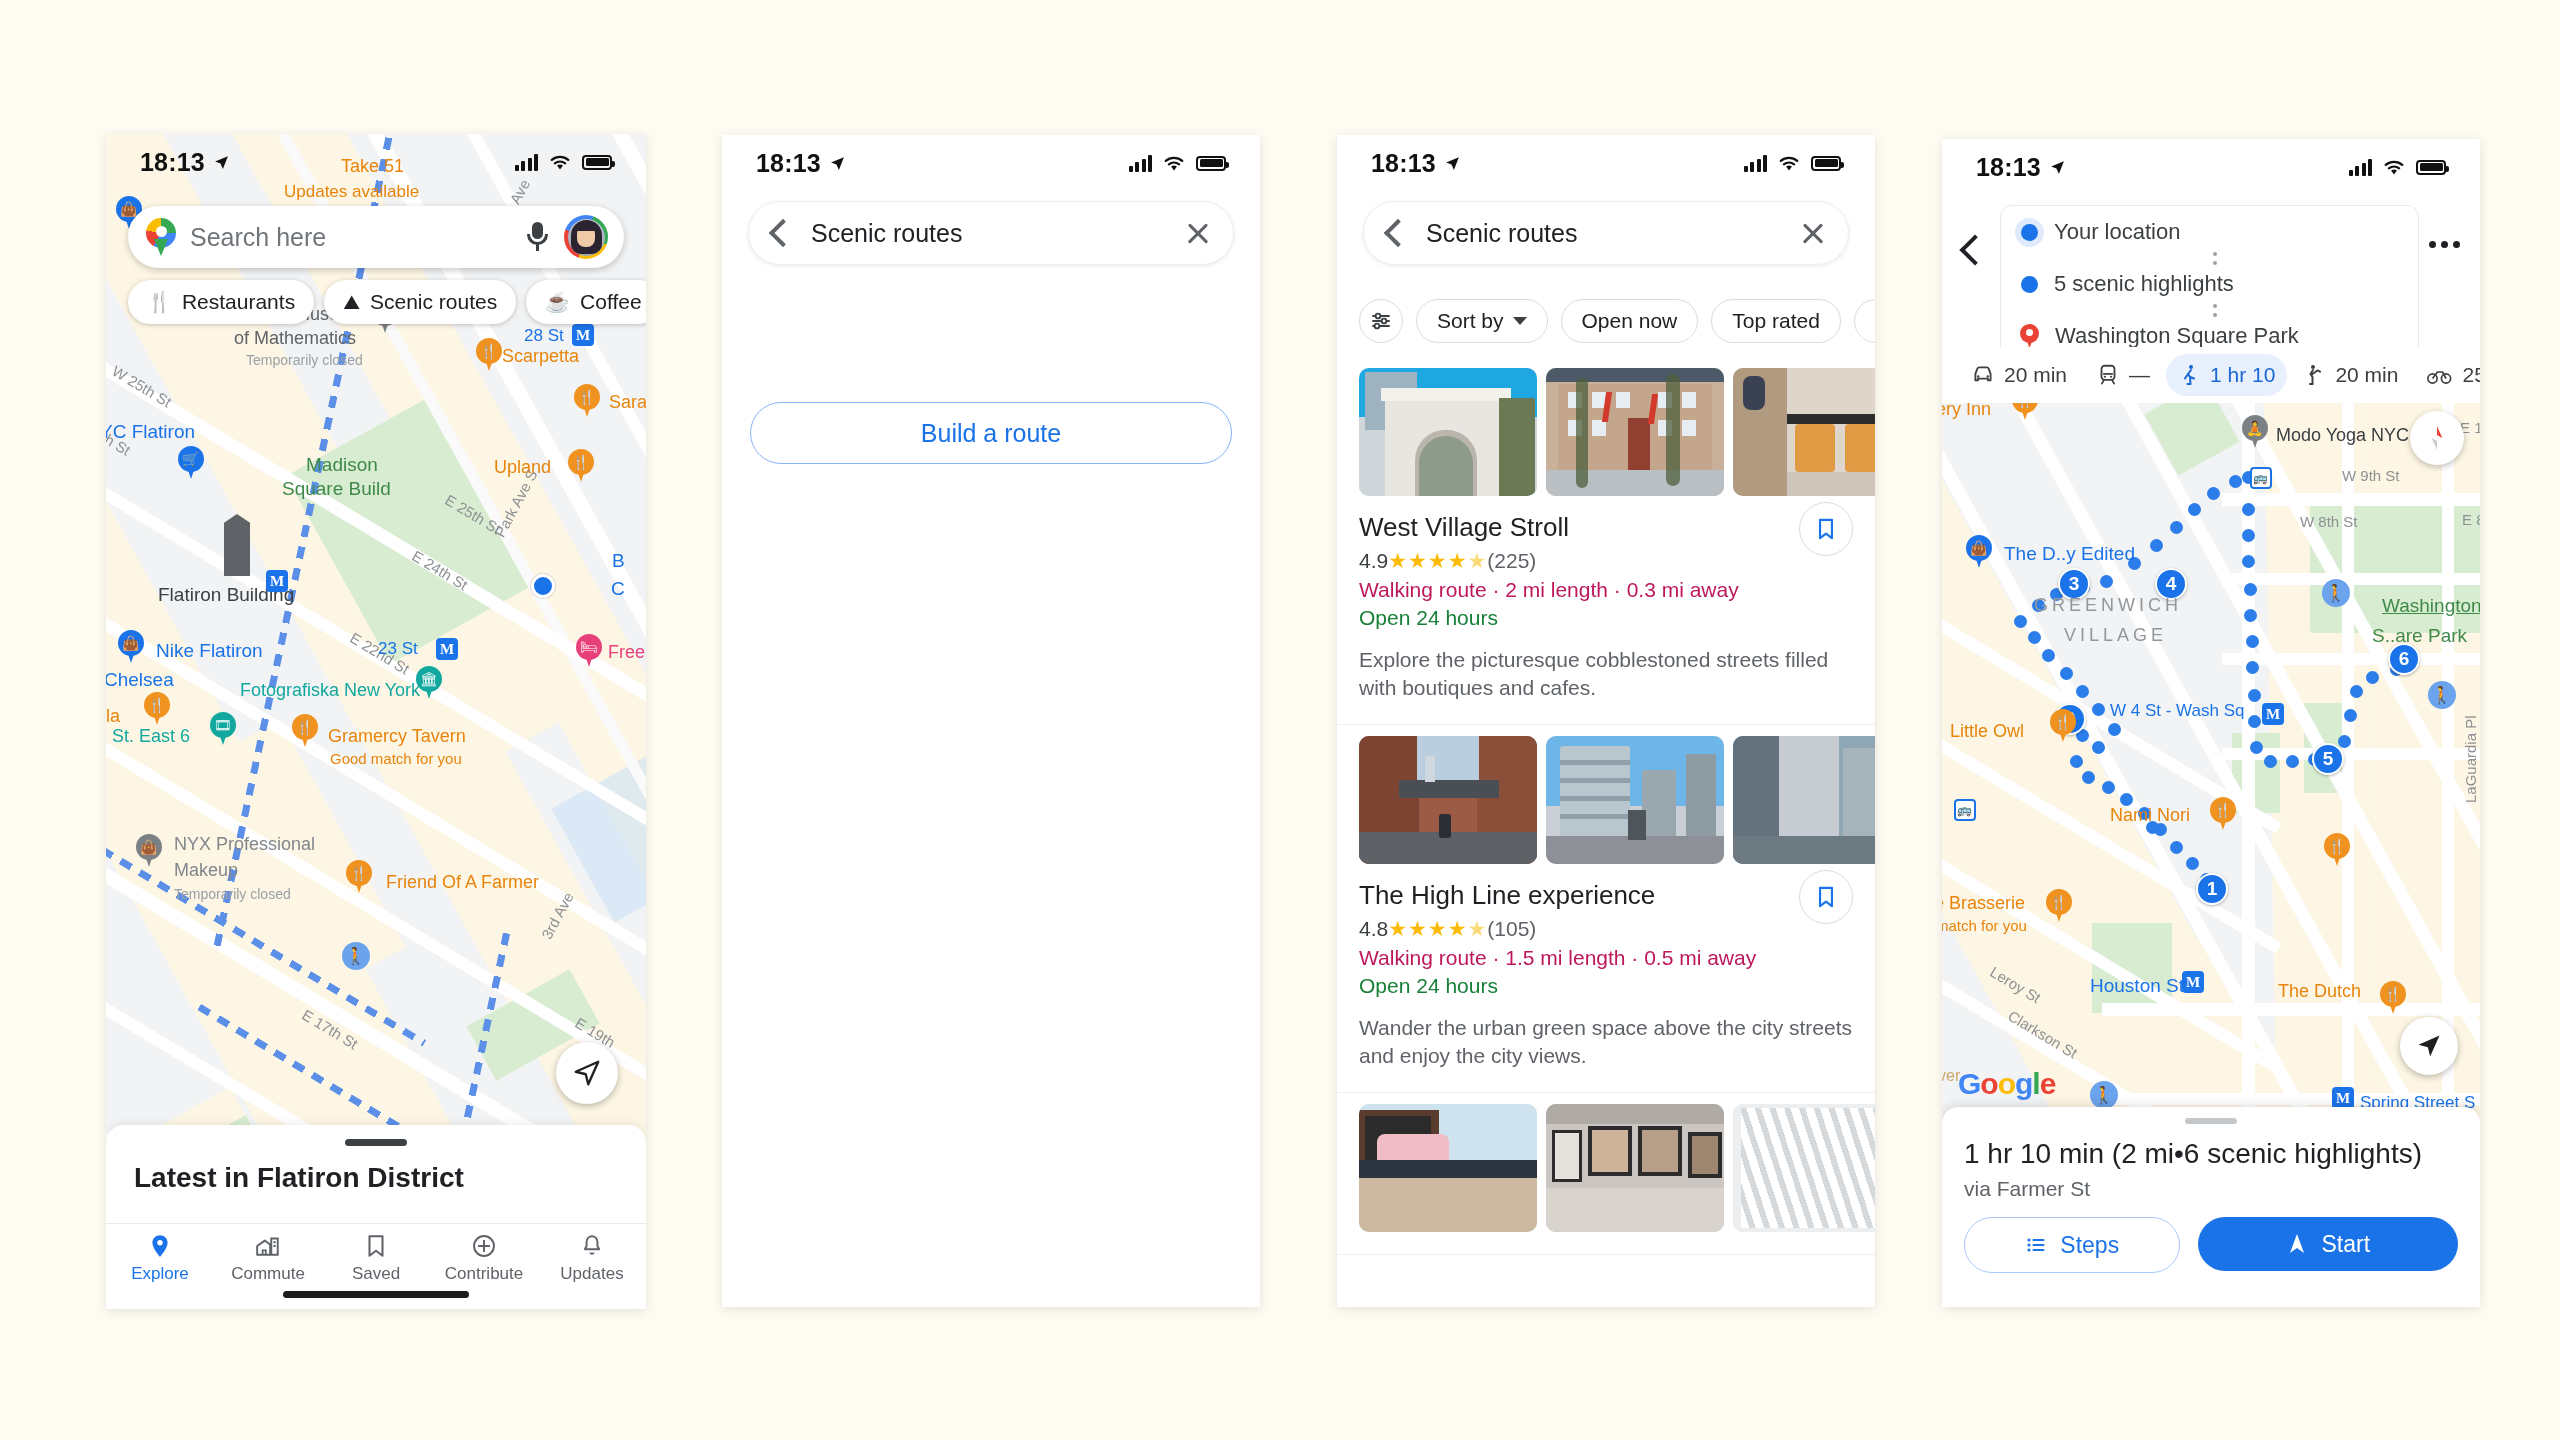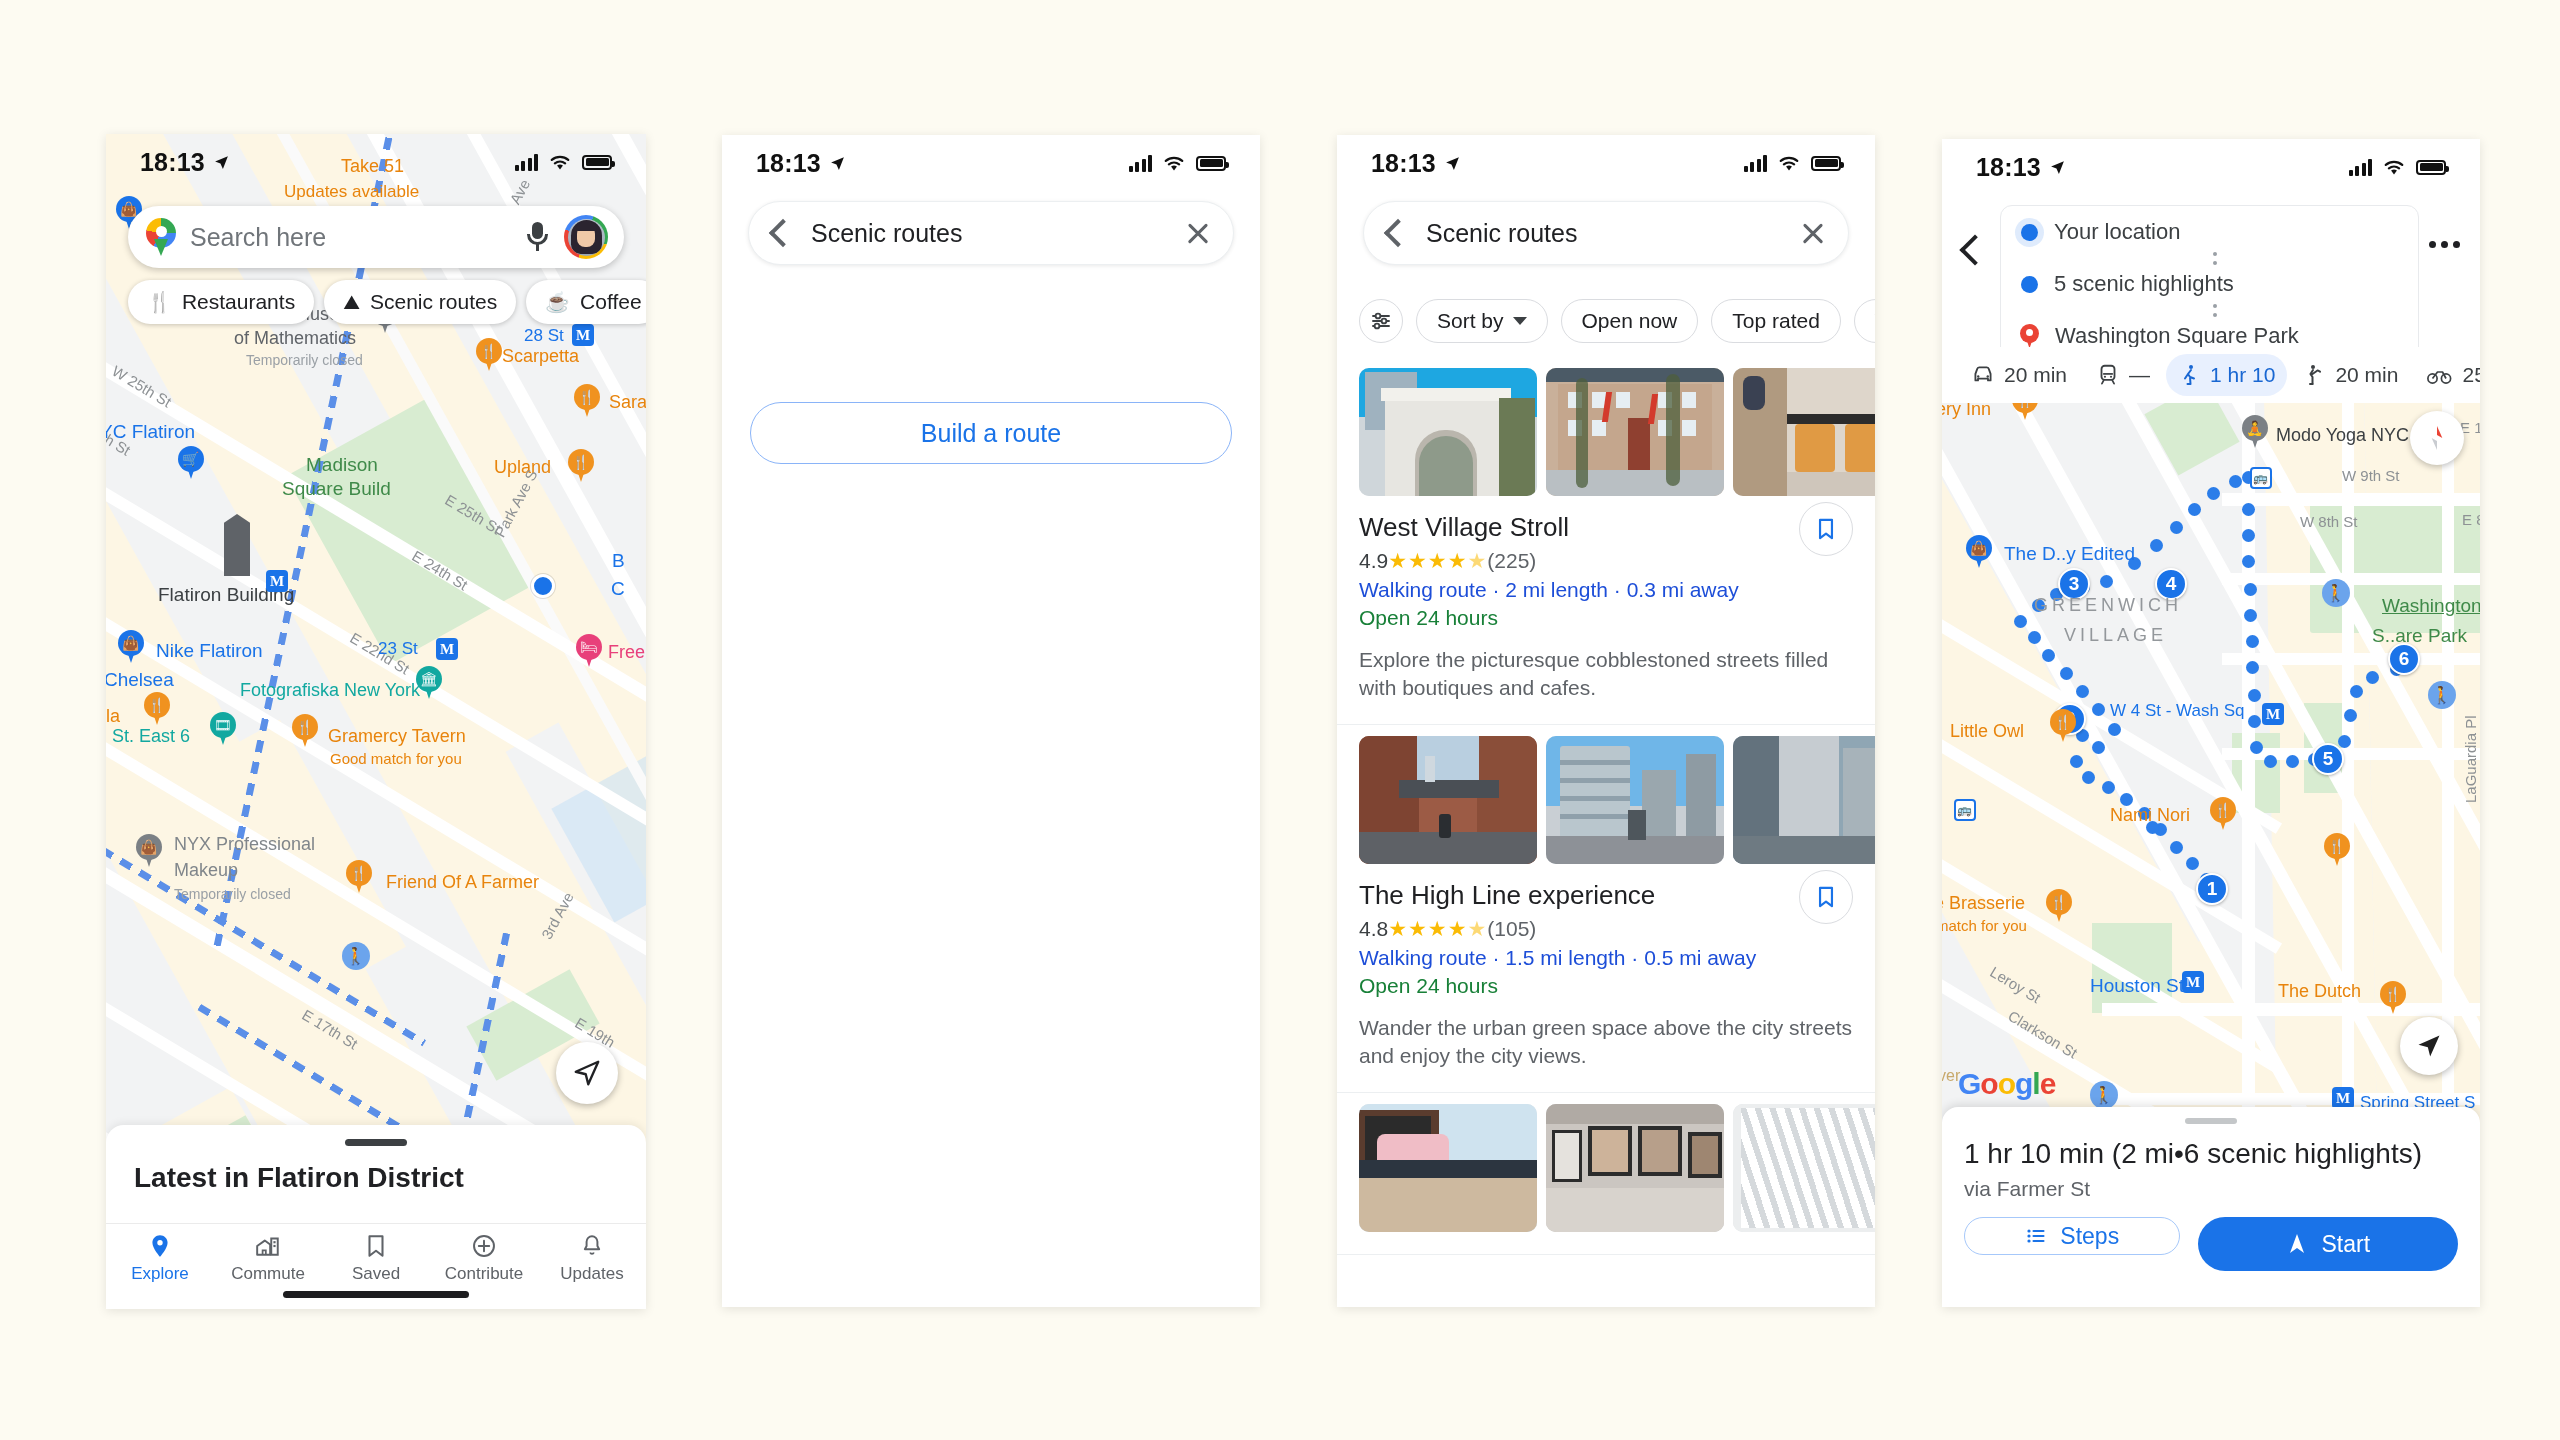--- a/index.html
+++ b/index.html
@@ -213,21 +213,21 @@
 
   .results { position: absolute; left: 0; top: 222px; width: 100%; bottom: 0; overflow: hidden; }
   .rescard { position: relative; padding: 0 0 22px 0; border-bottom: 1px solid #eceff1; }
   .photostrip { display: flex; gap: 9px; padding: 11px 0 0 22px; }
   .photo { width: 178px; height: 128px; border-radius: 10px; flex: 0 0 auto; overflow: hidden;
            position: relative; background:#dfe3e6; }
   .res-body { padding: 16px 22px 0 22px; position: relative; }
   .res-title { font-size: 26px; color: #202124; margin-bottom: 6px; }
   .res-rating { font-size: 21px; color: #3c4043; display: flex; align-items: center; }
   .stars { color: #fabb05; font-size: 21px; letter-spacing: 1px; }
-  .res-meta { font-size: 21px; color: #1d4ed8; margin-top: 5px; }
+  .res-meta { font-size: 21px; color: #be185d; margin-top: 5px; }
   .res-open { font-size: 21px; color: #188038; margin-top: 4px; }
   .res-desc { font-size: 21px; color: #5f6368; margin-top: 16px; line-height: 1.33; }
   .bookmark-btn {
     position: absolute; right: 22px; top: 6px; width: 54px; height: 54px; border-radius: 50%;
     border: 1px solid #dadce0; display: flex; align-items: center; justify-content: center; background:#fff;
   }
 
   
   .routehead { position: absolute; left: 0; top: 56px; width: 100%; z-index: 22;
                background: #fff; padding: 10px 18px 0 18px; }
@@ -261,21 +261,21 @@
   .mode.sel { background: #e8f0fe; color: #1967d2; }
   .mode svg { flex: 0 0 auto; }
 
   .sheet4 { position: absolute; left: 0; bottom: 0; width: 100%; height: 200px;
             background: #fff; border-radius: 16px 16px 0 0; z-index: 30;
             box-shadow: 0 -2px 10px rgba(0,0,0,.12); padding: 0 22px; }
   .grab4 { width: 52px; height: 6px; border-radius: 4px; background: #c4c7c9; margin: 11px auto 0; }
   .sum-title { font-size: 28px; color: #202124; margin-top: 14px; }
   .sum-sub { font-size: 21px; color: #5f6368; margin-top: 7px; }
   .btnrow4 { display: flex; gap: 18px; margin-top: 16px; }
-  .btn-steps { flex: 1; height: 38px; border: 1.4px solid #a6c8fa; border-radius: 30px;
+  .btn-steps { flex: 1; height: 56px; border: 1.4px solid #a6c8fa; border-radius: 30px;
                display: flex; align-items: center; justify-content: center; gap: 12px;
                font-size: 23px; color: #1a73e8; background: #fff; }
   .btn-start { flex: 1.22; height: 54px; background: #1a73e8; border-radius: 30px;
                display: flex; align-items: center; justify-content: center; gap: 12px;
                font-size: 23px; color: #fff; }
   .glog { position: absolute; left: 16px; bottom: 206px; font-size: 30px; font-weight: 700;
           letter-spacing: -1px; z-index: 12; font-family:"Liberation Sans",sans-serif;}
   .glog span:nth-child(1){color:#4285f4}.glog span:nth-child(2){color:#ea4335}
   .glog span:nth-child(3){color:#fbbc04}.glog span:nth-child(4){color:#4285f4}
   .glog span:nth-child(5){color:#34a853}.glog span:nth-child(6){color:#ea4335}

